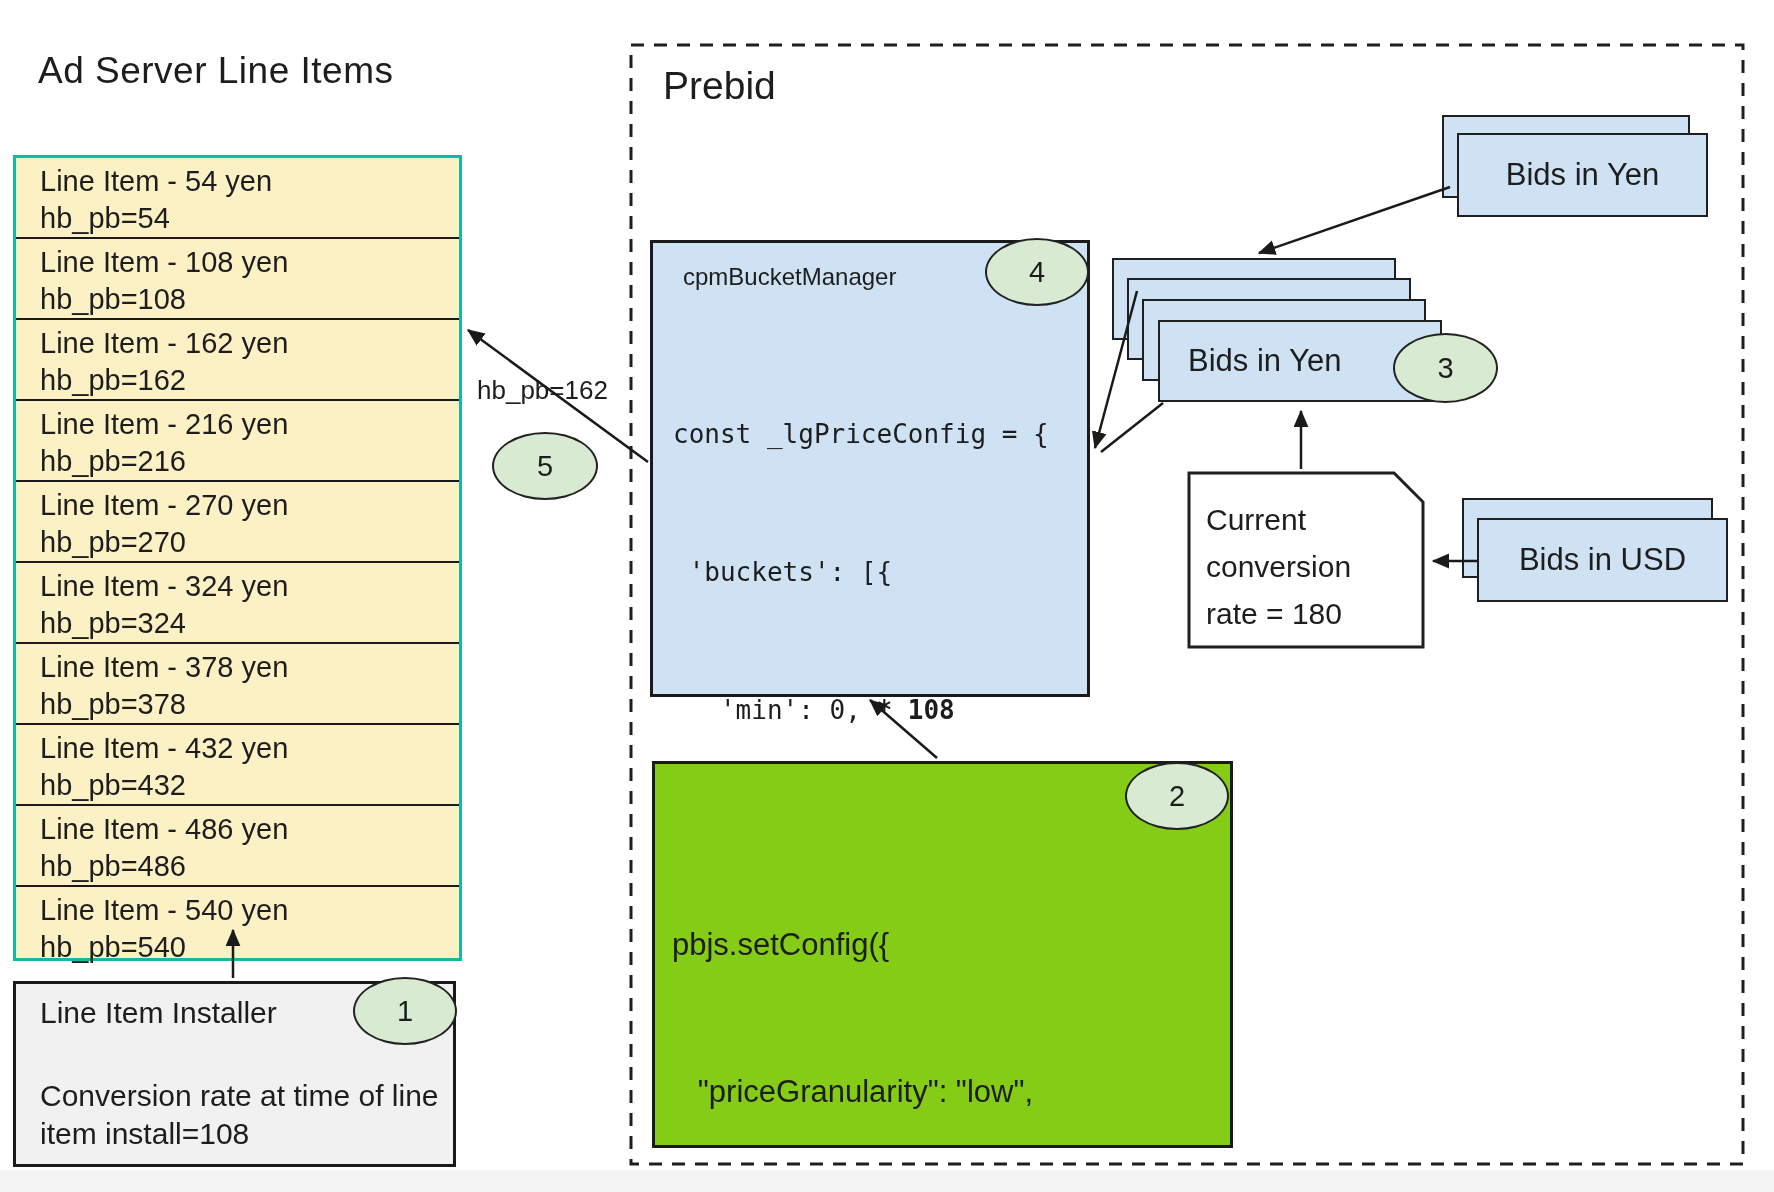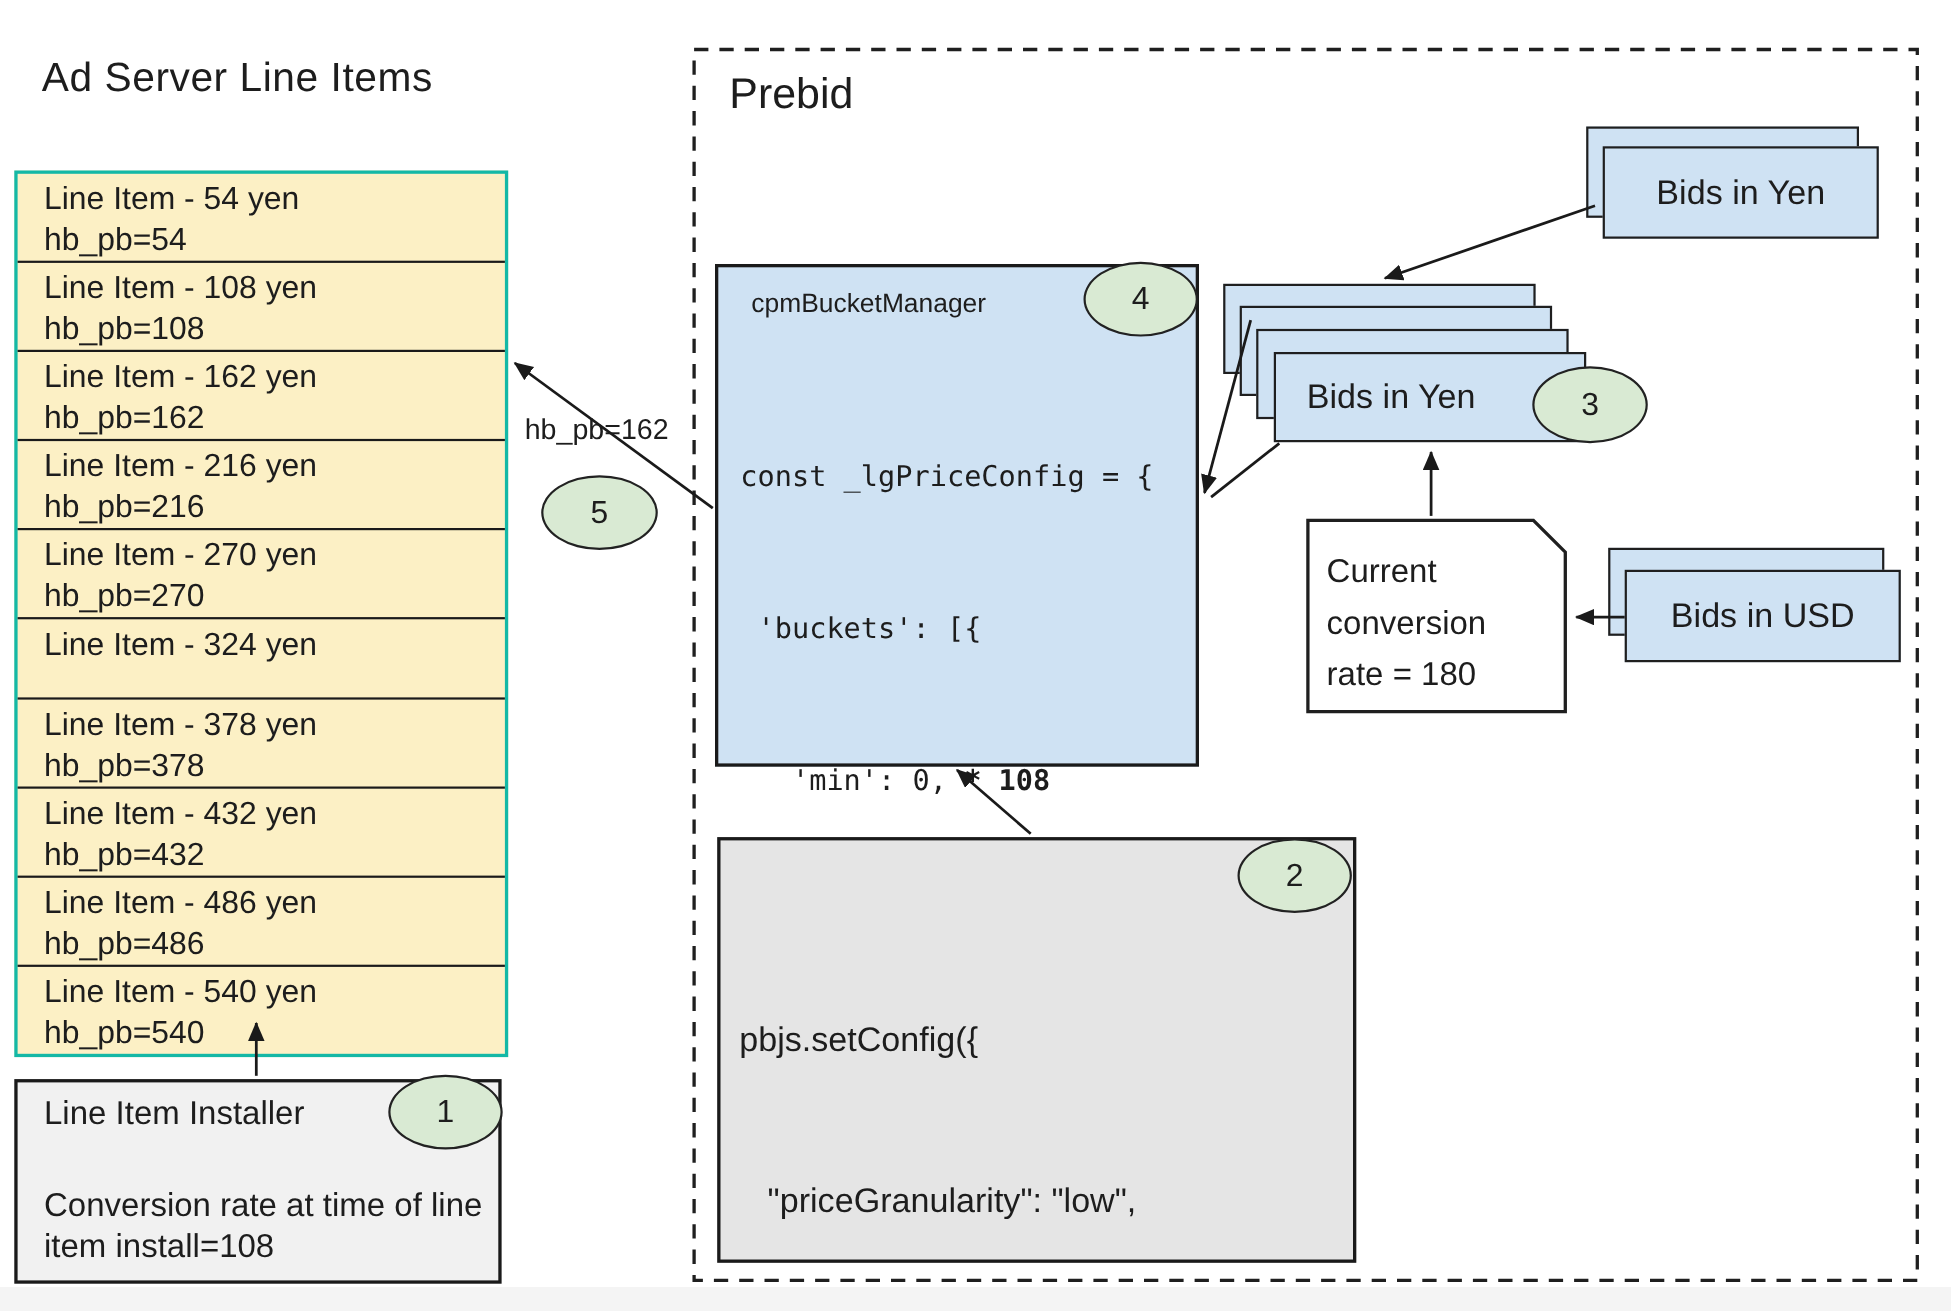--- a/index.html
+++ b/index.html
@@ -30,21 +30,21 @@
   .codebox-blue{
     left:650px;top:240px;width:440px;height:457px;
     background:#cfe2f3;border:3px solid #1a1a1a;z-index:1;padding-left:20px;
   }
   .cbm-title{left:30px;top:20px;font-size:24px;}
   .cbm-code{left:20px;top:76px;font-size:26px;line-height:46px;
     font-family:"DejaVu Sans Mono",monospace;white-space:pre;}
   .cbm-code b{font-weight:bold;}
   .setconfig-box{
     left:652px;top:761px;width:581px;height:387px;
-    background:#e5e5e5;border:3px solid #1a1a1a;z-index:1;
+    background:#84cc16;border:3px solid #1a1a1a;z-index:1;
   }
   .sc-code{left:17px;top:58px;font-size:31px;line-height:49px;white-space:pre;}
   
   .bcard{background:#cfe2f3;border:2.5px solid #1f1f1f;z-index:1;}
   .bcard .clabel{position:absolute;left:0;top:0;width:100%;height:100%;
     display:flex;align-items:center;justify-content:center;font-size:31px;white-space:nowrap;border-radius:22px;}
   .clabel.shift-left{justify-content:flex-start;padding-left:28px;}
   
   .badge{
     background:#d9ead3;border:2.5px solid #222;border-radius:50%;
@@ -83,20 +83,21 @@
     <div class="li-row">
       <div>Line Item - 216 yen</div>
       <div>hb_pb=216</div>
     </div>
     <div class="li-row">
       <div>Line Item - 270 yen</div>
       <div>hb_pb=270</div>
     </div>
     <div class="li-row">
       <div>Line Item - 324 yen</div>
+      <div>hb_pb=324</div>
     </div>
     <div class="li-row">
       <div>Line Item - 378 yen</div>
       <div>hb_pb=378</div>
     </div>
     <div class="li-row">
       <div>Line Item - 432 yen</div>
       <div>hb_pb=432</div>
     </div>
     <div class="li-row">

